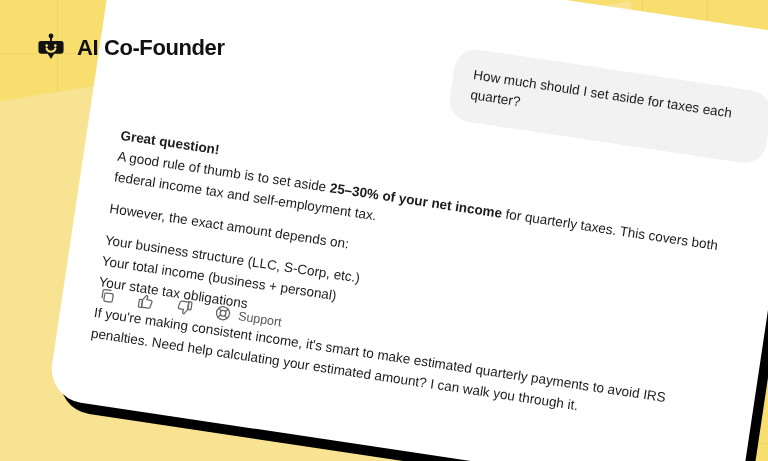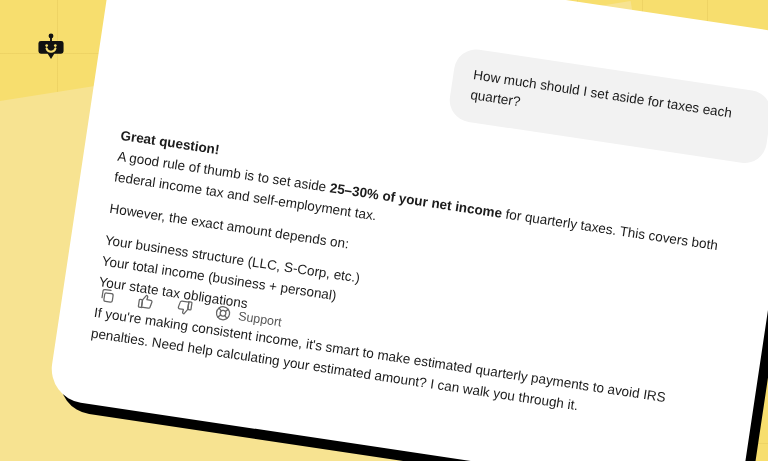--- a/index.html
+++ b/index.html
@@ -202,15 +202,16 @@
     <span>
       <svg id="brand-mark" viewBox="0 0 32 32" fill="currentColor">
         <circle cx="16" cy="3.2" r="2.6"></circle>
         <rect x="15" y="4.4" width="2" height="4.2"></rect>
         <path d="M5.2 8.4h21.6a2.6 2.6 0 0 1 2.6 2.6v8.4a2.6 2.6 0 0 1-2.6 2.6h-7.3L16 27.6l-3.5-5.6H5.2a2.6 2.6 0 0 1-2.6-2.6V11a2.6 2.6 0 0 1 2.6-2.6z"></path>
         <circle cx="11.4" cy="13.4" r="1.45" fill="#F7DE6E"></circle>
         <circle cx="20.6" cy="13.4" r="1.45" fill="#F7DE6E"></circle>
         <path d="M11.2 16.4a5 5 0 0 0 9.6 0" fill="none" stroke="#F7DE6E" stroke-width="2.1" stroke-linecap="round"></path>
       </svg>
     </span>
+    <span id="brand-name">AI Co-Founder</span>
   </div>
 
 </div>
 
 </body></html>

